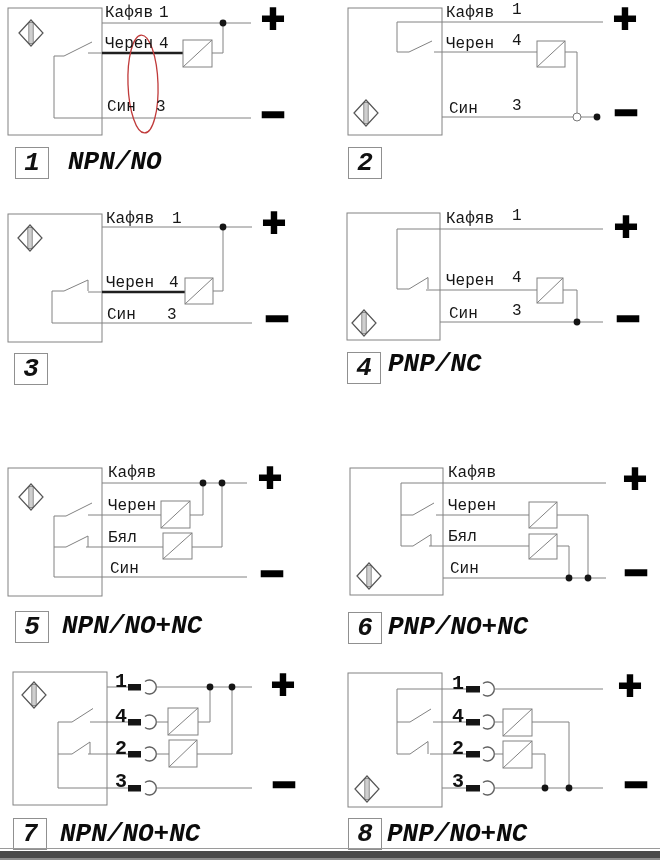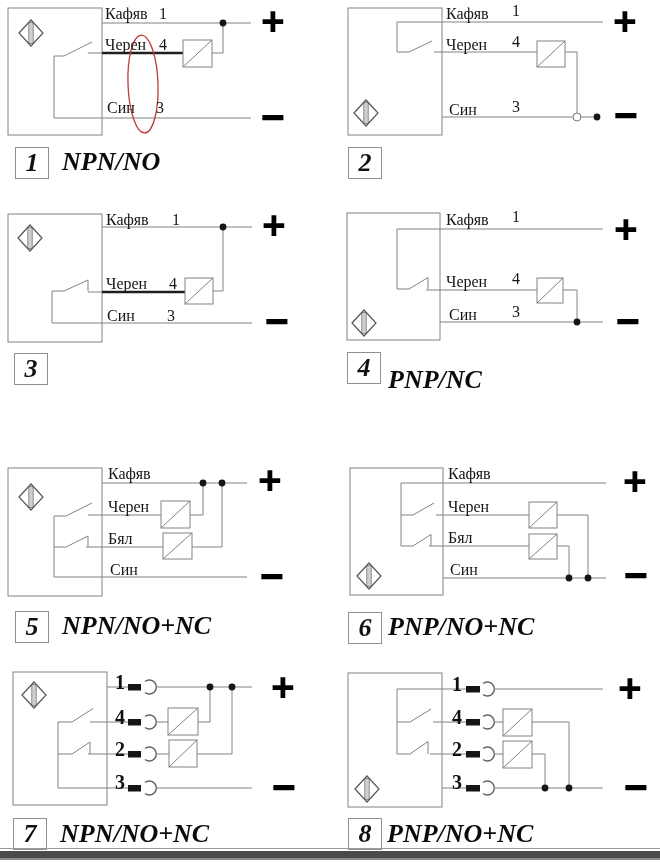--- a/index.html
+++ b/index.html
@@ -1,17 +1,17 @@
 <!DOCTYPE html>
 <html><head>
 <meta charset="utf-8">
 <style>
   html,body{margin:0;padding:0;background:#fff;}
   #canvas{position:relative;width:660px;height:863px;background:#fff;overflow:hidden;
-          font-family:Liberation Serif, serif;color:#111;}
+          font-family:Liberation Mono, monospace;color:#111;}
   #schematic-svg{position:absolute;left:0;top:0;}
   .lb{position:absolute;font-size:16px;line-height:1.1;color:#161616;white-space:nowrap;}
   .pin{position:absolute;font-size:20px;font-weight:bold;line-height:1;color:#111;}
   .sign{position:absolute;font-weight:bold;color:#000;line-height:1;
         transform:translate(-50%,-50%);}
   .plus{font-size:40px;-webkit-text-stroke:2px #000;}
   .minus{font-size:40px;-webkit-text-stroke:2.5px #000;}
   .capnum{position:absolute;width:34px;height:32px;border:1px solid #909090;background:#fff;
           display:flex;align-items:center;justify-content:center;
           font-style:italic;font-weight:bold;font-size:26px;box-sizing:border-box;}
@@ -309,21 +309,21 @@
 
 <span class="lb" style="left:105px;top:5px">Кафяв</span>
 <span class="lb" style="left:159px;top:5px">1</span>
 <span class="lb" style="left:105px;top:36px">Черен</span>
 <span class="lb" style="left:159px;top:36px">4</span>
 <span class="lb" style="left:107px;top:99px">Син</span>
 <span class="lb" style="left:156px;top:99px">3</span>
 <span class="sign plus" style="left:273px;top:22px">+</span>
 <span class="sign minus" style="left:273px;top:118px">−</span>
 <span class="capnum" style="left:15px;top:147px">1</span>
-<span class="captype" style="left:62px;top:148px">NPN/NO</span>
+<span class="captype" style="left:68px;top:148px">NPN/NO</span>
 
 <span class="lb" style="left:446px;top:5px">Кафяв</span>
 <span class="lb" style="left:512px;top:2px">1</span>
 <span class="lb" style="left:446px;top:36px">Черен</span>
 <span class="lb" style="left:512px;top:33px">4</span>
 <span class="lb" style="left:449px;top:101px">Син</span>
 <span class="lb" style="left:512px;top:98px">3</span>
 <span class="sign plus" style="left:625px;top:22px">+</span>
 <span class="sign minus" style="left:626px;top:116px">−</span>
 <span class="capnum" style="left:348px;top:147px">2</span>
@@ -340,21 +340,21 @@
 
 <span class="lb" style="left:446px;top:211px">Кафяв</span>
 <span class="lb" style="left:512px;top:208px">1</span>
 <span class="lb" style="left:446px;top:273px">Черен</span>
 <span class="lb" style="left:512px;top:270px">4</span>
 <span class="lb" style="left:449px;top:306px">Син</span>
 <span class="lb" style="left:512px;top:303px">3</span>
 <span class="sign plus" style="left:626px;top:230px">+</span>
 <span class="sign minus" style="left:628px;top:322px">−</span>
 <span class="capnum" style="left:347px;top:352px">4</span>
-<span class="captype" style="left:388px;top:366px">PNP/NC</span>
+<span class="captype" style="left:388px;top:350px">PNP/NC</span>
 
 <span class="lb" style="left:108px;top:465px">Кафяв</span>
 <span class="lb" style="left:108px;top:498px">Черен</span>
 <span class="lb" style="left:108px;top:530px">Бял</span>
 <span class="lb" style="left:110px;top:561px">Син</span>
 <span class="sign plus" style="left:270px;top:481px">+</span>
 <span class="sign minus" style="left:272px;top:577px">−</span>
 <span class="capnum" style="left:15px;top:611px">5</span>
 <span class="captype" style="left:62px;top:612px">NPN/NO+NC</span>
 

